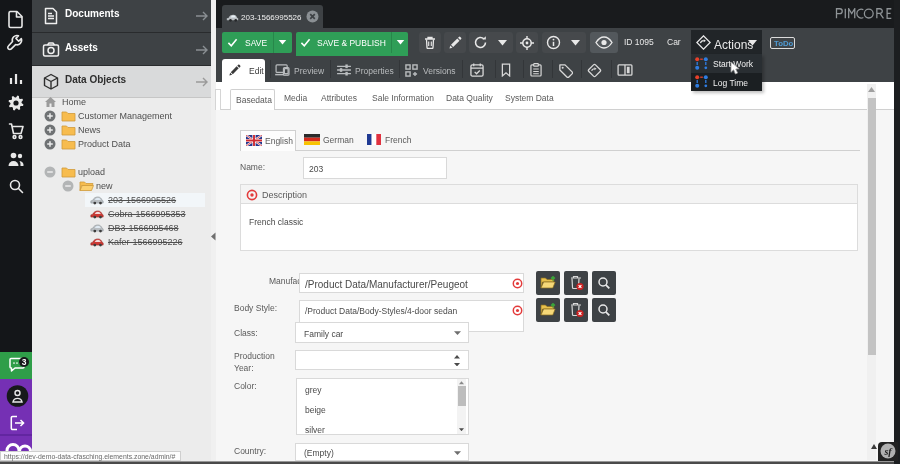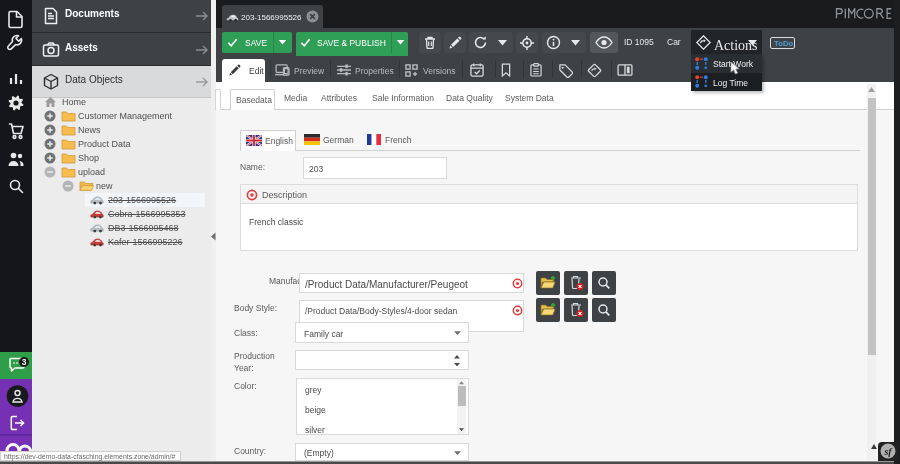--- a/index.html
+++ b/index.html
@@ -101,21 +101,21 @@
       </svg>
   </div>
 
   <div class="abs" style="left:0;top:66px;width:179px;height:32px;background:#d9dadb;border-bottom:1px solid #c6c6c6;">
     <svg class="abs" style="left:9px;top:6px;" width="20" height="20" viewBox="0 0 20 20">
       <g stroke="#2e2e2e" stroke-width="1.4" fill="none" stroke-linejoin="round">
         <path d="M10 2.5 l6.5 3.5 v7.5 l-6.5 3.5 -6.5-3.5 v-7.5 z"></path>
         <path d="M3.5 6 l6.5 3.5 6.5-3.5 M10 9.5 v7.5"></path>
       </g>
     </svg>
-    <span class="abs" style="left:33px;top:8px;font-size:10px;font-weight:normal;color:#2e2e2e;">Data Objects</span>
+    <span class="abs" style="left:33px;top:8px;font-size:10px;font-weight:bold;color:#2e2e2e;">Data Objects</span>
     <svg class="abs" style="left:163px;top:9px;" width="14" height="14" viewBox="0 0 14 14">
         <path d="M1 7 h11 M8 3 l4 4 -4 4" stroke="#9a9a9a" stroke-width="1.4" fill="none"></path>
       </svg>
   </div>
 
   <div class="abs" id="tree" style="left:0;top:95px;width:179px;height:352px;">
 
     <div class="abs trow" style="top:0;">
       <svg class="abs" style="left:12px;top:1px;" width="13" height="12" viewBox="0 0 13 12">
           <path d="M6.5 1 L12 6 h-1.5 v5 h-3 v-3.5 h-2 v3.5 h-3 v-5 H1 z" fill="#9b9b9b"></path>
@@ -144,30 +144,20 @@
     </div>
     <div class="abs trow" style="top:42px;">
       <svg class="abs" style="left:12px;top:1px;" width="12" height="12" viewBox="0 0 12 12">
           <circle cx="6" cy="6" r="5.5" fill="#6f7274"></circle>
           <path d="M6 3.2 v5.6 M3.2 6 h5.6" stroke="#ececec" stroke-width="1.5"></path>
         </svg>
       <svg class="abs" style="left:29px;top:1px;" width="15" height="12" viewBox="0 0 15 12">
           <path d="M1 2 h4.5 l1.5 1.5 h7 v7.5 h-13 z" fill="#f7bc4e" stroke="#cf9b3a" stroke-width="0.8"></path>
         </svg>
       <span class="abs" style="left:46px;top:0;">Product Data</span>
-    </div>
-    <div class="abs trow" style="top:56px;">
-      <svg class="abs" style="left:12px;top:1px;" width="12" height="12" viewBox="0 0 12 12">
-          <circle cx="6" cy="6" r="5.5" fill="#6f7274"></circle>
-          <path d="M6 3.2 v5.6 M3.2 6 h5.6" stroke="#ececec" stroke-width="1.5"></path>
-        </svg>
-      <svg class="abs" style="left:29px;top:1px;" width="15" height="12" viewBox="0 0 15 12">
-          <path d="M1 2 h4.5 l1.5 1.5 h7 v7.5 h-13 z" fill="#f7bc4e" stroke="#cf9b3a" stroke-width="0.8"></path>
-        </svg>
-      <span class="abs" style="left:46px;top:0;">Shop</span>
     </div>
     <div class="abs trow" style="top:70px;">
       <svg class="abs" style="left:12px;top:1px;" width="12" height="12" viewBox="0 0 12 12">
           <circle cx="6" cy="6" r="5.5" fill="#b3b5b6"></circle>
           <path d="M3.2 6 h5.6" stroke="#ececec" stroke-width="1.5"></path>
         </svg>
       <svg class="abs" style="left:29px;top:1px;" width="15" height="12" viewBox="0 0 15 12">
           <path d="M1 2 h4.5 l1.5 1.5 h7 v7.5 h-13 z" fill="#f7bc4e" stroke="#cf9b3a" stroke-width="0.8"></path>
         </svg>
       <span class="abs" style="left:46px;top:0;">upload</span>
@@ -342,21 +332,21 @@
     </div>
     <span class="abs" style="left:408px;top:9px;font-size:8.5px;color:#e8e8e8;">ID 1095</span>
     <span class="abs" style="left:451px;top:9px;font-size:8.5px;color:#e8e8e8;">Car</span>
 
     <div class="abs" style="left:475px;top:2px;width:71px;height:25px;background:#212528;">
       <svg class="abs" style="left:5px;top:5px;" width="15" height="15" viewBox="0 0 15 15">
           <rect x="2.8" y="2.8" width="9.4" height="9.4" transform="rotate(45 7.5 7.5)" stroke="#e8e8e8" stroke-width="1.3" fill="none"></rect>
           <path d="M4.5 8.2 c.3-1.8 1.5-2.6 3.2-2.6 l-0.0 0" stroke="#e8e8e8" stroke-width="1.2" fill="none"></path>
           <path d="M7.7 4.2 l2.2 1.5 -2.2 1.5 z" fill="#e8e8e8"></path>
         </svg>
-      <span class="abs" style="left:23px;top:8px;font-size:14px;color:#e8e8e8;font-family:Liberation Serif, serif;">Actions</span>
+      <span class="abs" style="left:23px;top:8px;font-size:12px;color:#e8e8e8;">Actions</span>
       <svg class="abs" style="left:57px;top:10px;" width="9" height="6" viewBox="0 0 9 6">
           <path d="M0 0 h9 l-4.5 5.5 z" fill="#e8e8e8"></path>
         </svg>
     </div>
 
     <div class="abs" style="left:554px;top:9px;width:25px;height:12px;background:#404447;border:1px solid #dcdcdc;border-radius:2px;">
       <span class="abs" style="left:3px;top:1px;font-size:7.8px;font-weight:bold;color:#4e9bd4;">ToDo</span>
     </div>
   </div>
 

